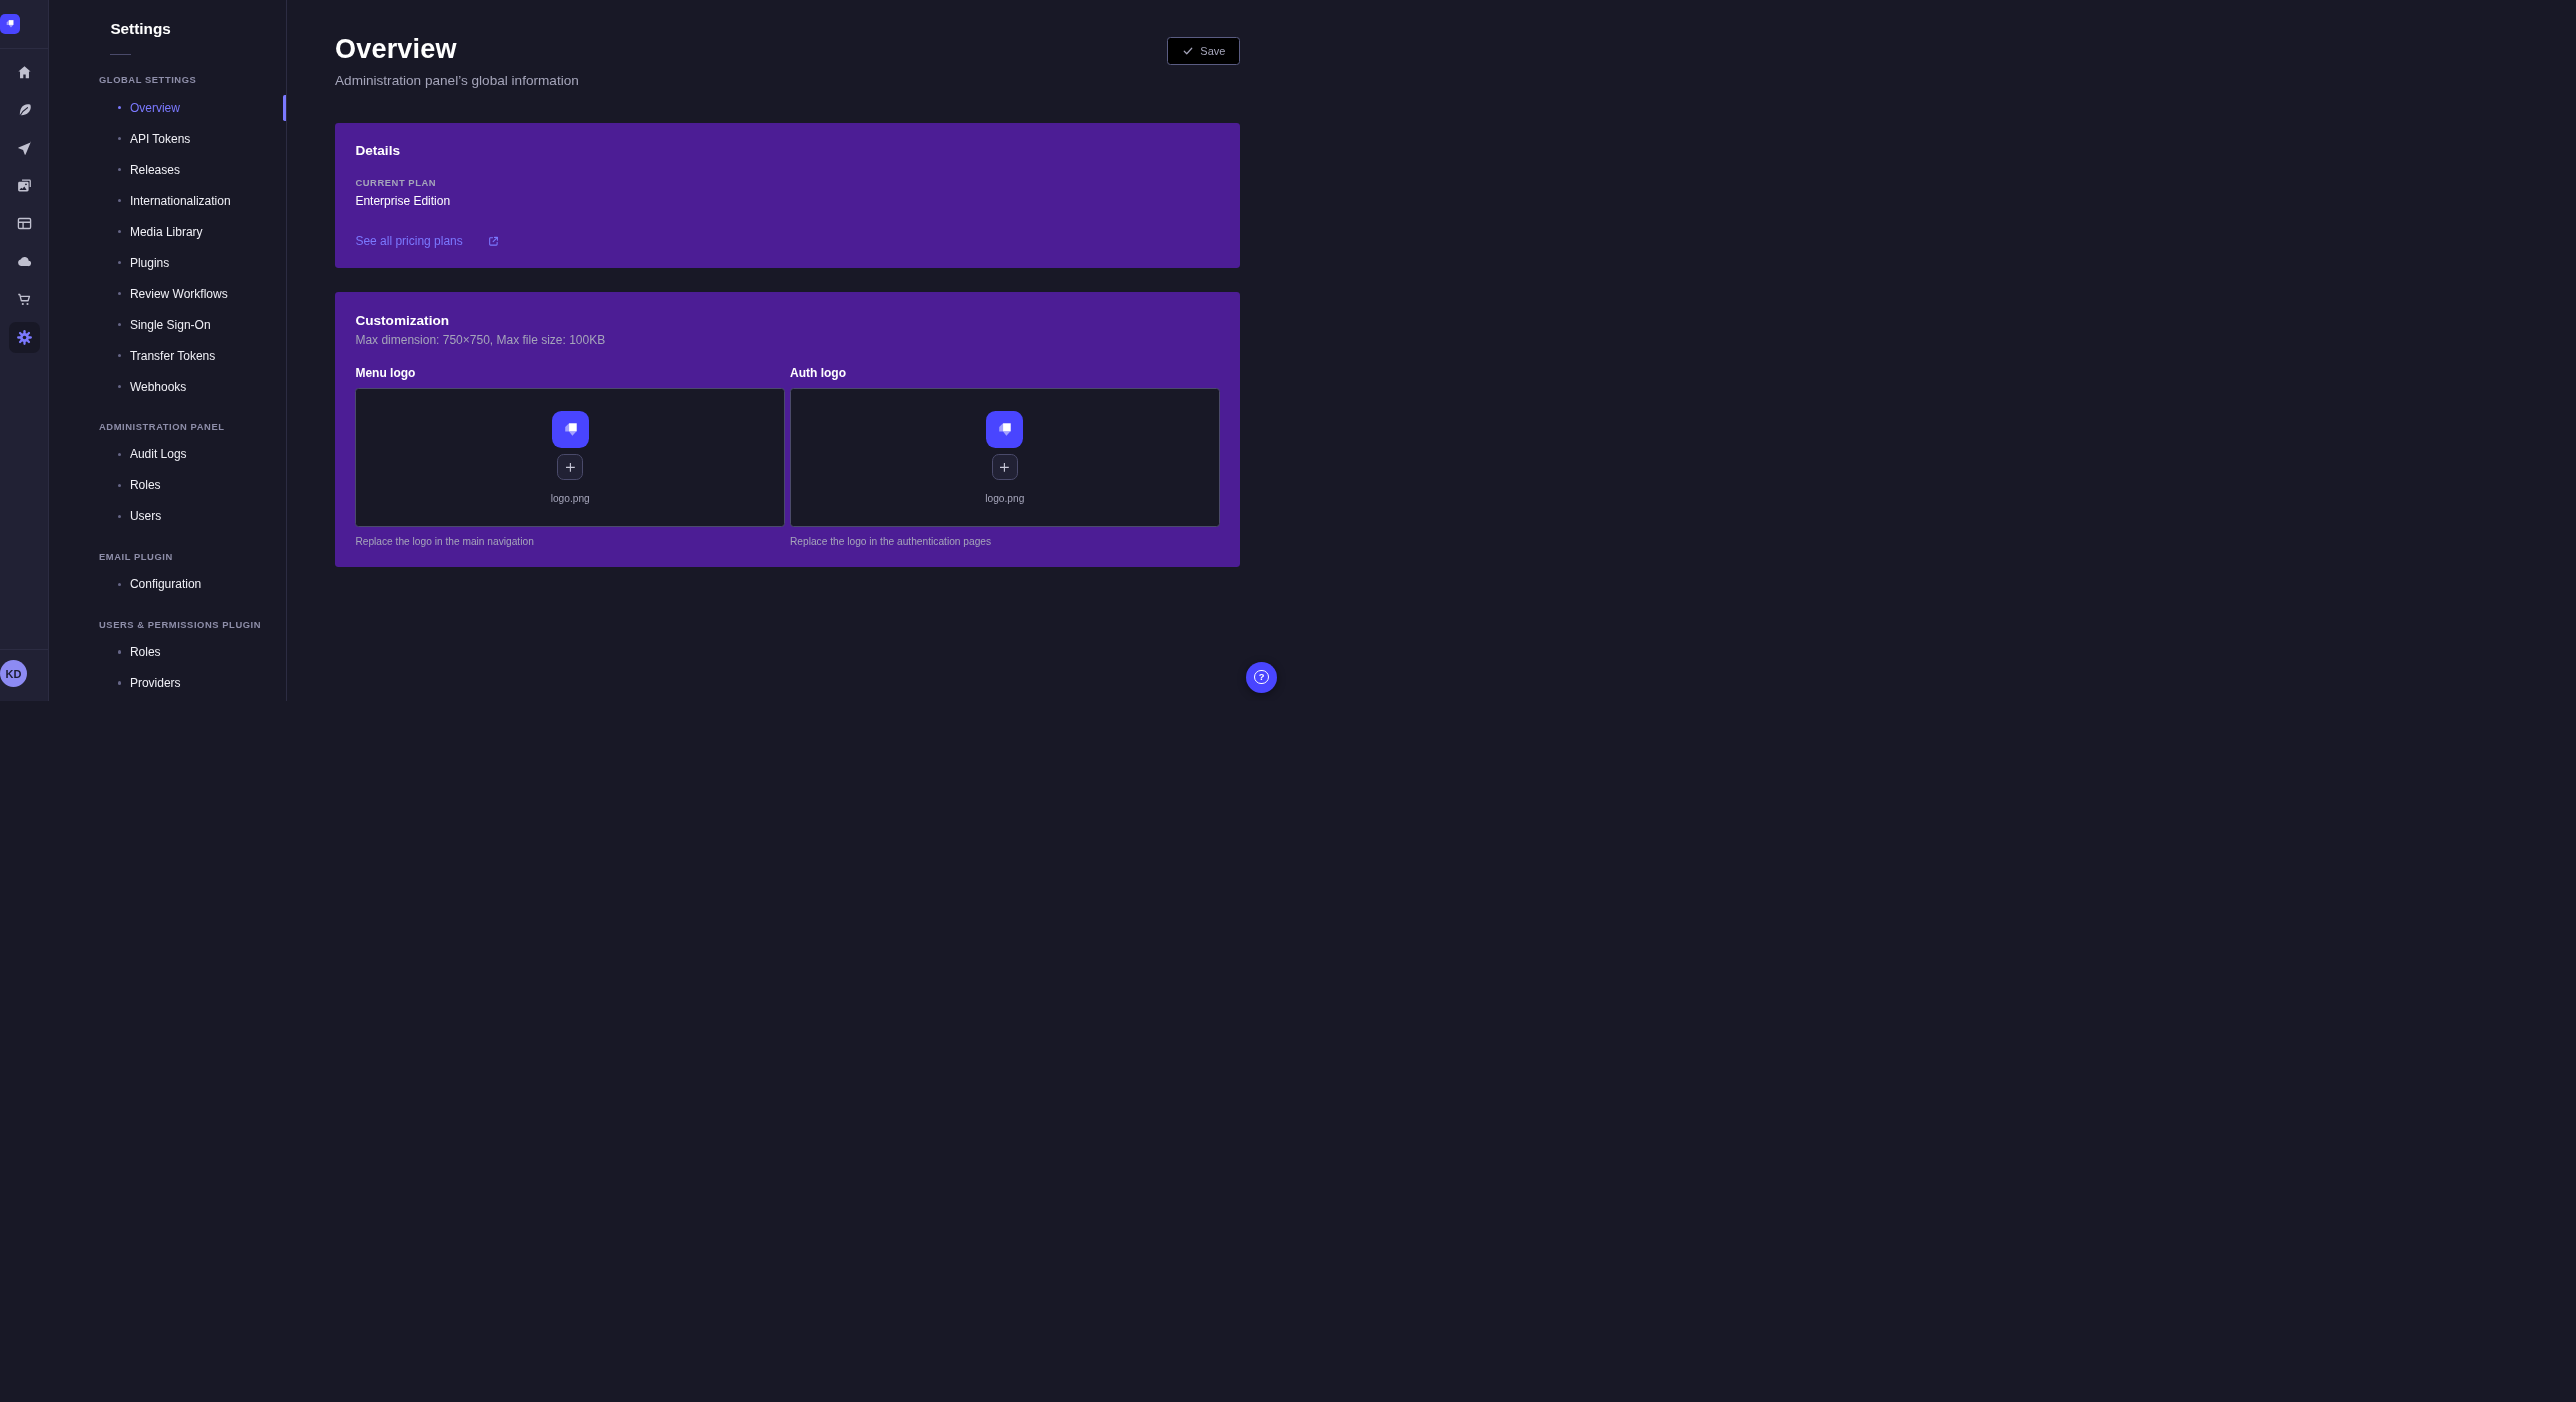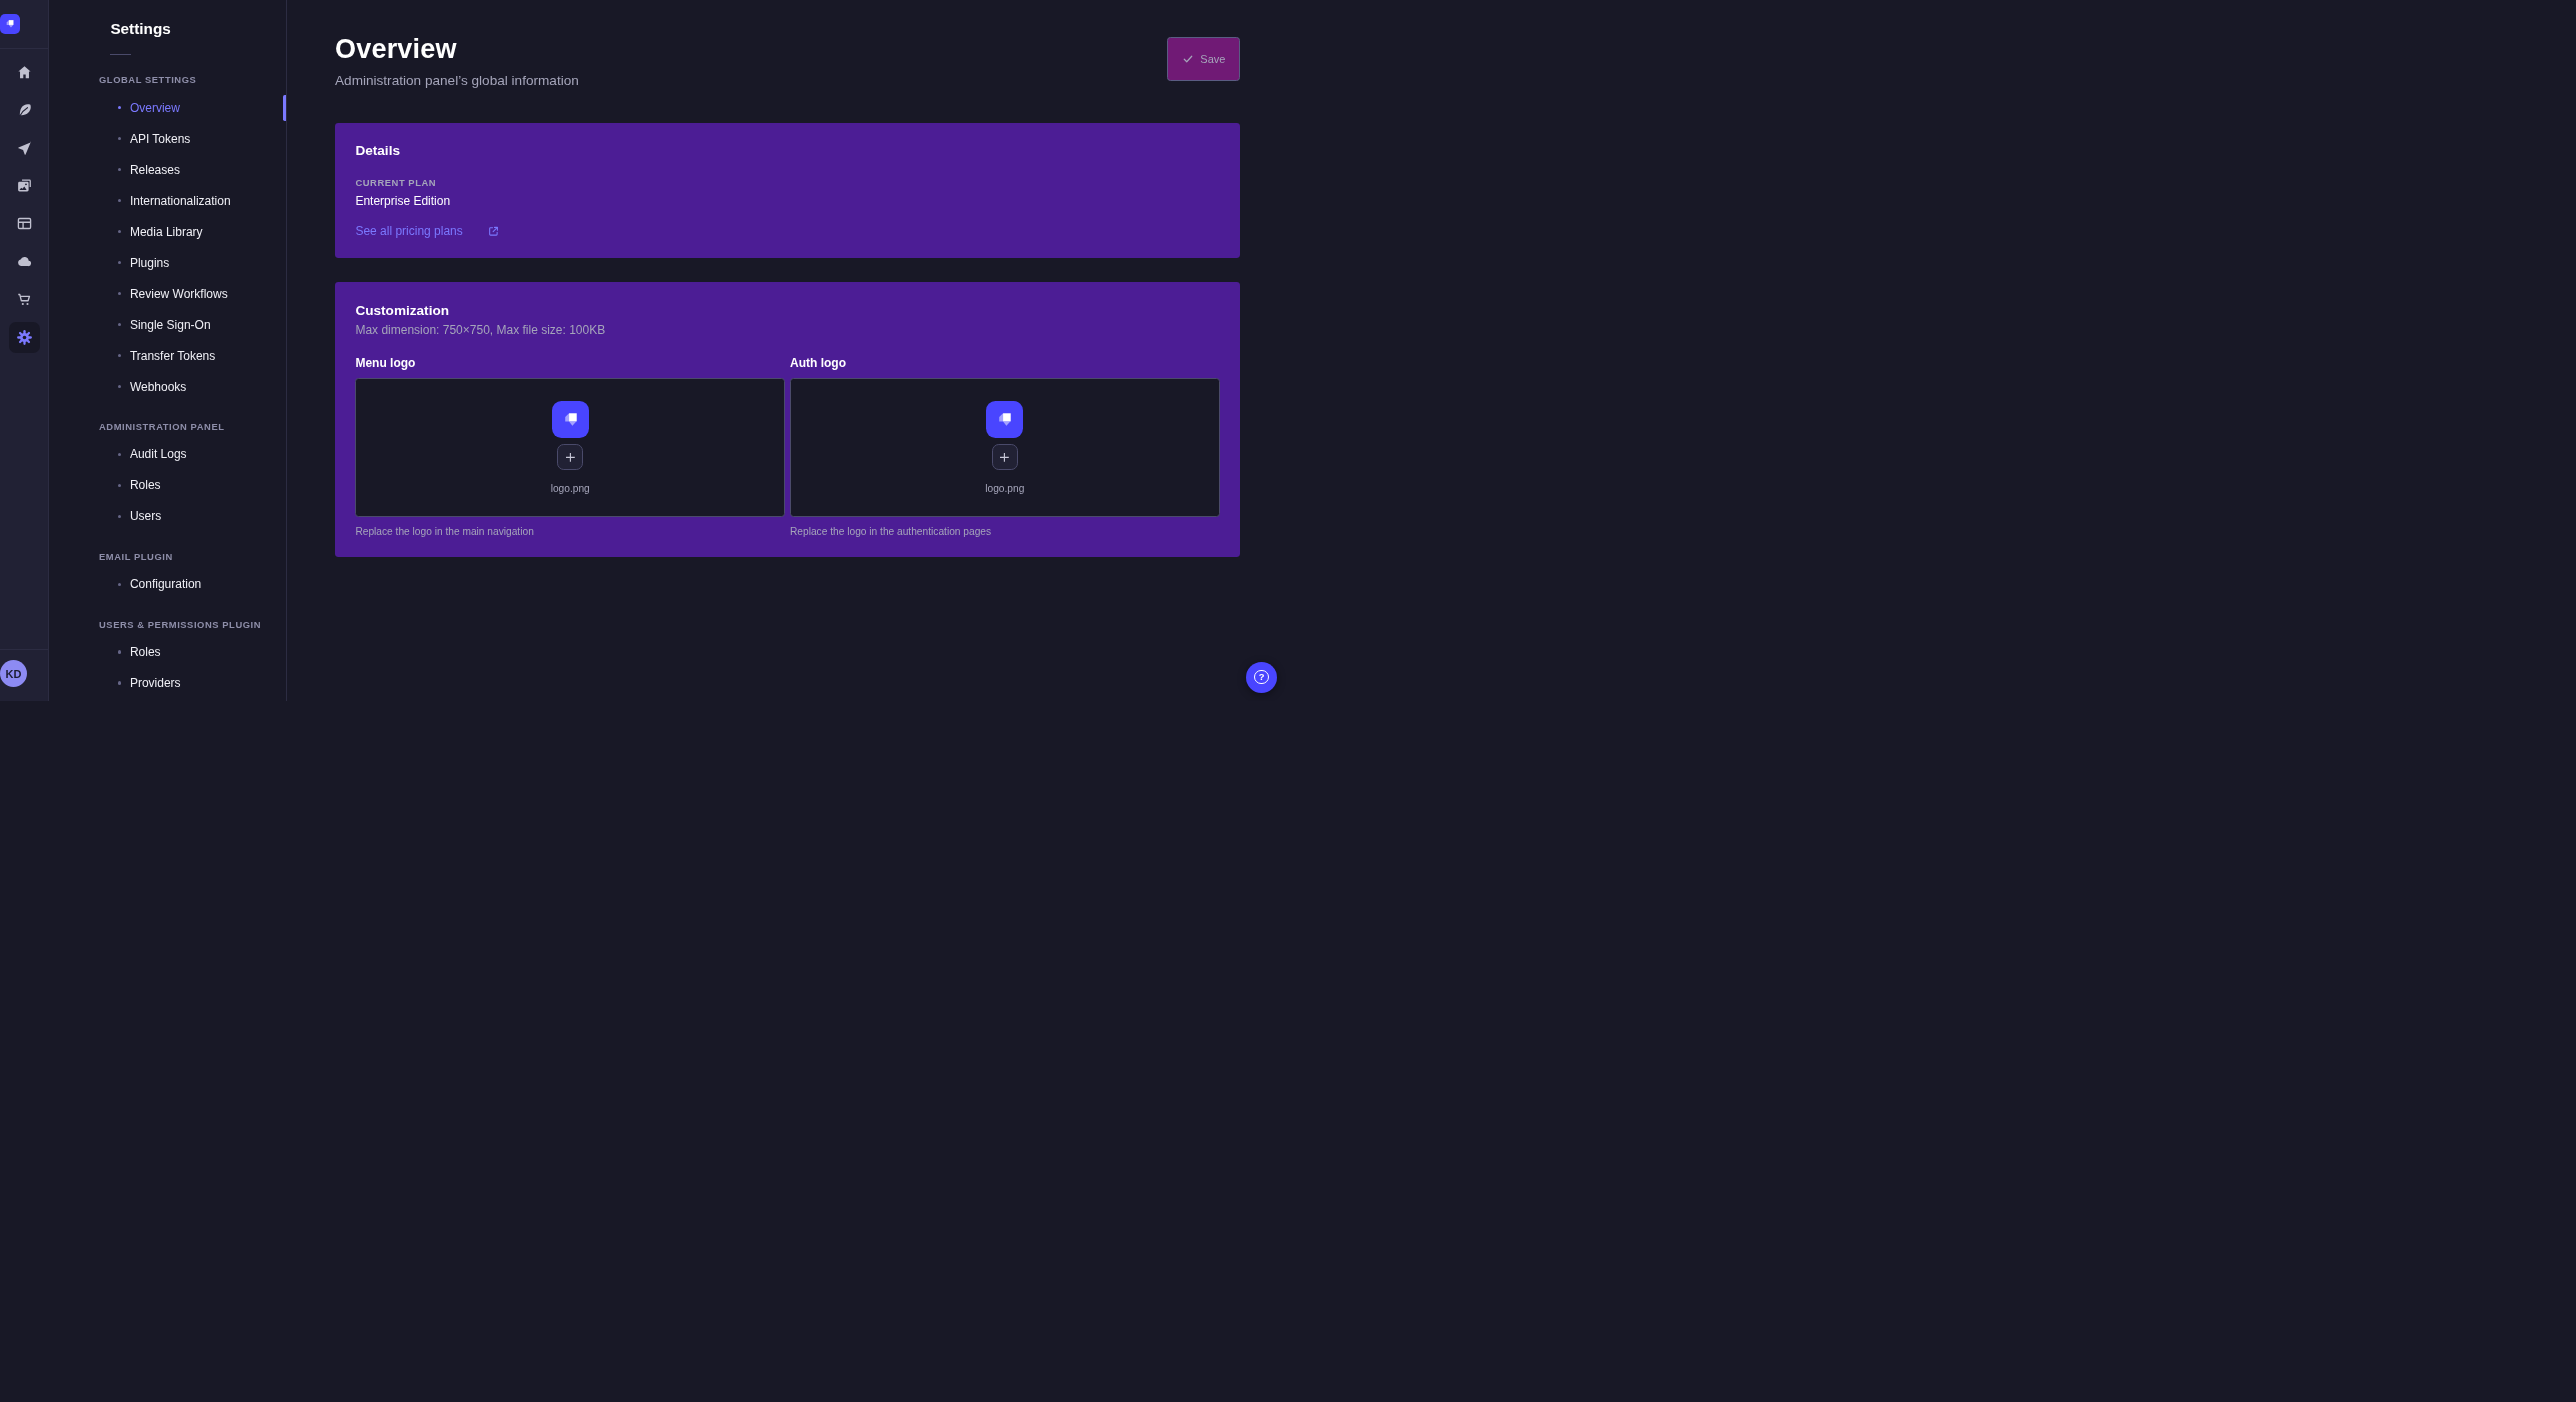--- a/index.html
+++ b/index.html
@@ -26,33 +26,33 @@
   .bullet { width:3.4px; height:3.4px; border-radius:50%; background:#666687; margin-right:8.5px; flex:0 0 3.4px; }
   .nav-item.active { color:#7b79ff; }
   .nav-item.active .bullet { background:#7b79ff; }
   .nav-item.active::after { content:""; position:absolute; right:0; top:2.6px; bottom:2.6px; width:3.4px; border-radius:1.7px 0 0 1.7px; background:#7b79ff; }
 
   
   .content { flex:1; padding:0 48px; position:relative; overflow:hidden; }
   .page-header { padding-top:34px; }
   .page-title { font-size:27px; font-weight:700; margin:0; color:#ffffff; letter-spacing:0.2px; }
   .page-subtitle { font-size:13.6px; color:#a5a5ba; margin-top:7.7px; }
-  .save-btn { position:absolute; top:37px; right:48px; height:44px; padding:0 13.6px; display:flex; align-items:center; gap:6.8px; background:#701a75; border:0.9px solid #5a5c82; border-radius:3.4px; color:#a5a5ba; font-size:11px; cursor:pointer; }
+  .save-btn { position:absolute; top:37px; right:48px; height:28px; padding:0 13.6px; display:flex; align-items:center; gap:6.8px; background:#000000; border:0.9px solid #5a5c82; border-radius:3.4px; color:#a5a5ba; font-size:11px; cursor:pointer; }
 
   .card { background:#4c1d95; border-radius:3.4px; padding:20.4px; }
   .card-details { margin-top:35px; }
   .card-custom { margin-top:24px; }
   .card-title { font-size:13.6px; font-weight:600; color:#ffffff; }
   .card-sub { font-size:12px; color:#a5a5ba; margin-top:5.1px; }
 
   .details-grid { display:grid; grid-template-columns:1fr 1fr; margin-top:19px; }
   .field-label { font-size:9.4px; font-weight:700; letter-spacing:.06em; color:#a5a5ba; margin-bottom:6px; }
   .field-value { font-size:12px; color:#ffffff; }
   .field-gap { margin-top:36px; }
-  .link { display:inline-flex; align-items:center; gap:24px; color:#7b79ff; font-size:12px; text-decoration:none; margin-top:16px; cursor:pointer; }
+  .link { display:inline-flex; align-items:center; gap:24px; color:#7b79ff; font-size:12px; text-decoration:none; margin-top:26px; cursor:pointer; }
 
   .logo-grid { display:grid; grid-template-columns:1fr 1fr; gap:5px; margin-top:19px; }
   .logo-label { font-size:12px; font-weight:600; color:#ffffff; margin-bottom:7.7px; }
   .upload-box { height:139px; border:0.9px solid #4a4a6a; border-radius:3.4px; background:#181826; display:flex; flex-direction:column; align-items:center; justify-content:center; cursor:pointer; }
   .logo-tile { width:37px; height:37px; border-radius:9.4px; background:#4945ff; display:flex; align-items:center; justify-content:center; }
   .plus-btn { width:25.6px; height:25.6px; margin-top:6.8px; border:0.9px solid #4a4a6a; background:#212134; border-radius:6.8px; color:#c8c8d8; display:flex; align-items:center; justify-content:center; cursor:pointer; }
   .filename { font-size:10.2px; color:#a5a5ba; margin-top:12.8px; }
   .upload-caption { font-size:10.2px; color:#a5a5ba; margin-top:9px; }
 
   .help-fab { position:absolute; right:11px; bottom:8.5px; width:31px; height:31px; border-radius:50%; background:#4945ff; display:flex; align-items:center; justify-content:center; box-shadow:0 1.7px 8.5px rgba(0,0,0,.4); cursor:pointer; }

